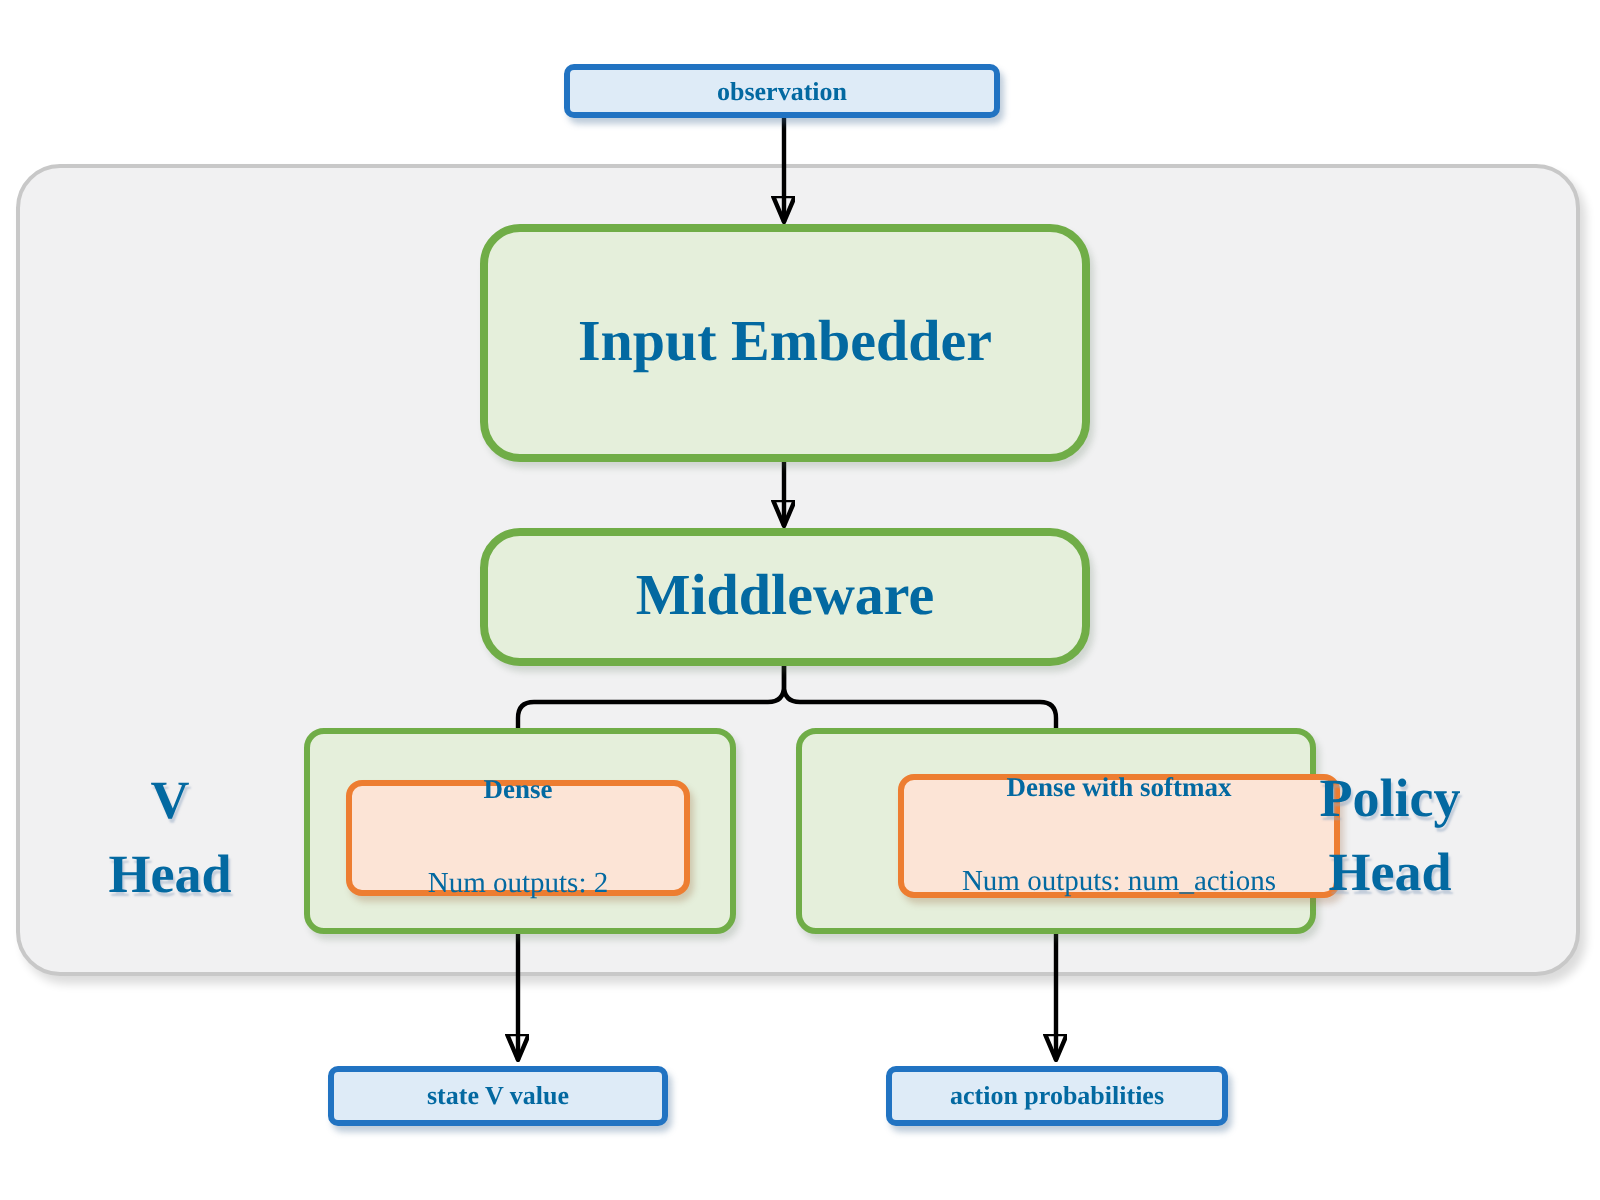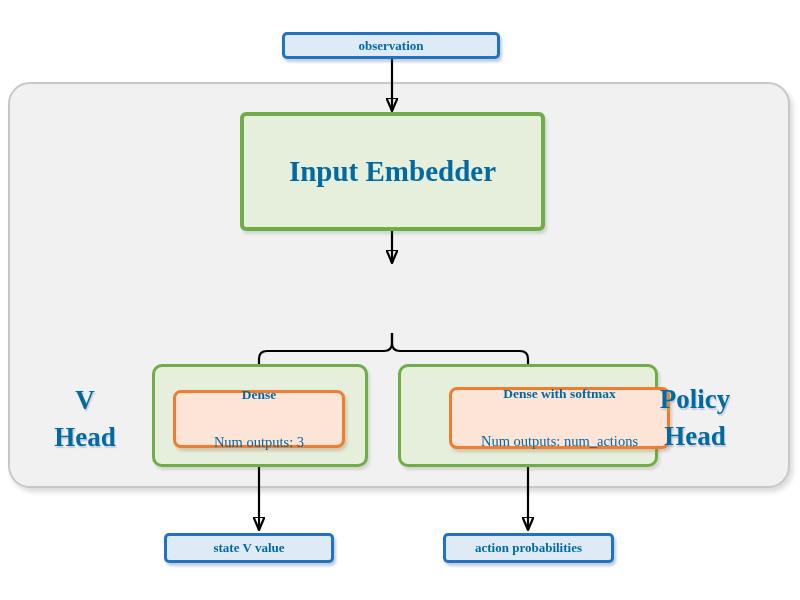--- a/index.html
+++ b/index.html
@@ -19,21 +19,21 @@
     background:#deebf7;border:3px solid #2173c2;border-radius:5px;
     display:flex;align-items:center;justify-content:center;
     font-weight:bold;font-size:13px;
     box-shadow:2px 3px 3px rgba(70,110,150,0.35);
   }
   .io-observation{left:282px;top:32px;width:218px;height:27px;}
   .io-state-v{left:164px;top:533px;width:170px;height:30px;}
   .io-action-prob{left:443px;top:533px;width:171px;height:30px;}
 
   .stage-box{
-    background:#e5efdb;border:4px solid #70ad47;border-radius:6px;
+    background:#e5efdb;border:4px solid #70ad47;border-radius:20px;
     display:flex;align-items:center;justify-content:center;
     font-weight:bold;font-size:29px;
     box-shadow:2px 3px 3px rgba(90,120,90,0.22);
   }
   .stage-embedder{left:240px;top:112px;width:305px;height:119px;}
   .stage-middleware{left:240px;top:264px;width:305px;height:69px;}
 
   .head-box{
     background:#e5efdb;border:3px solid #70ad47;border-radius:10px;
     box-shadow:2px 3px 3px rgba(90,120,90,0.22);
@@ -84,25 +84,28 @@
   </svg>
 
   <div class="abs io-box io-observation">
     <span>observation</span>
   </div>
 
   <div class="abs stage-box stage-embedder">
     <span>Input Embedder</span>
   </div>
 
+  <div class="abs stage-box stage-middleware">
+    <span>Middleware</span>
+  </div>
 
   <div class="abs head-box head-v"></div>
   <div class="abs dense-box dense-v">
     <div class="dense-title">Dense</div>
-    <div class="dense-subtitle">Num outputs: 3</div>
+    <div class="dense-subtitle">Num outputs: 2</div>
   </div>
 
   <div class="abs head-box head-policy"></div>
   <div class="abs dense-box dense-policy">
     <div class="dense-title">Dense with softmax</div>
     <div class="dense-subtitle">Num outputs: num_actions</div>
   </div>
 
   <div class="abs head-label label-v">
     <div>V</div>

